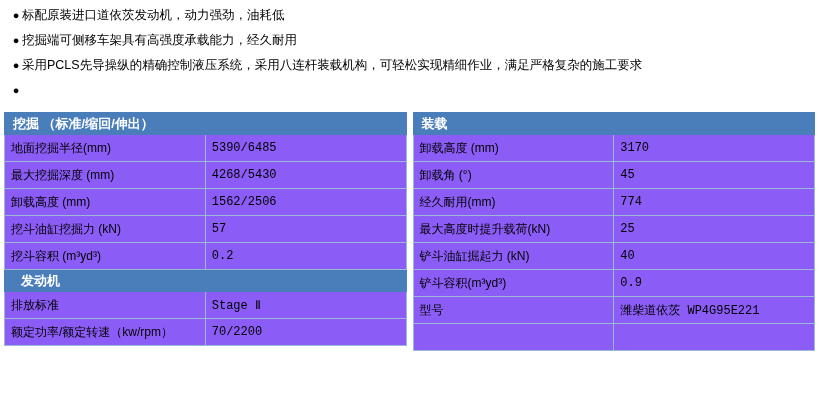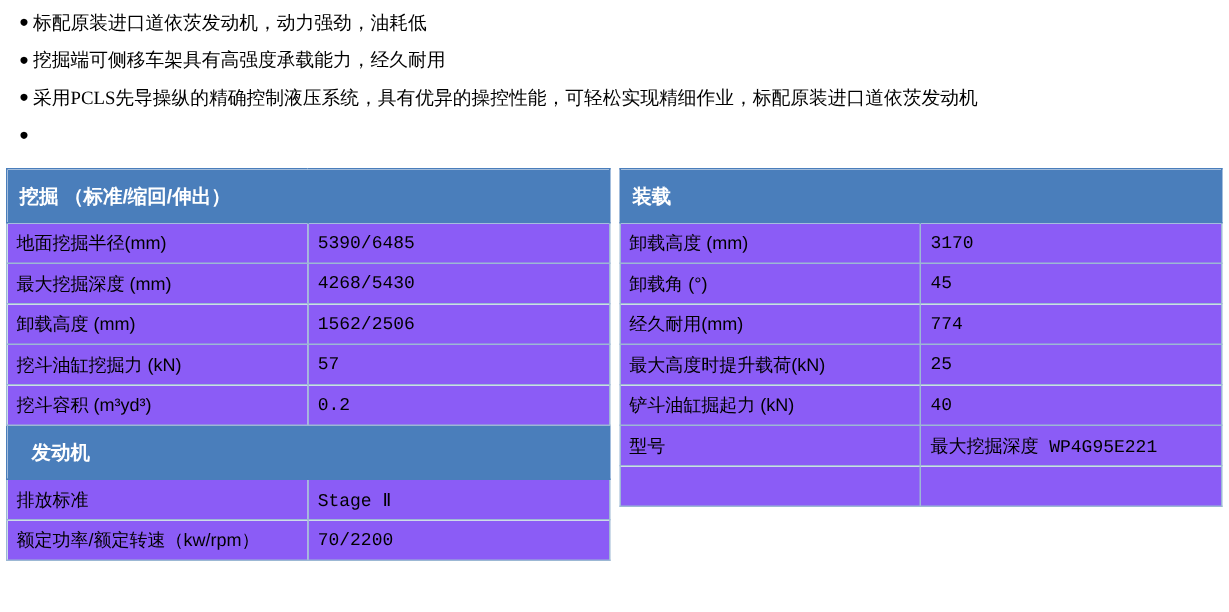--- a/index.html
+++ b/index.html
@@ -32,21 +32,20 @@
     min-width: 12px;
     text-align: center;
     font-size: 11px;
     line-height: 14px;
     color: #000;
   }
   .bullet-text {
     font-size: 12.5px;
     line-height: 14px;
     color: #000;
-    font-family: Liberation Serif, serif;
   }
 
   
   .tables-wrap {
     display: flex;
     gap: 6px;
     padding: 0 4px;
   }
   .col {
     width: 406px;
@@ -66,21 +65,21 @@
     white-space: nowrap;
     overflow: hidden;
   }
   table.spec td.label { width: 50%; }
   table.spec td.value { width: 50%; font-family: Liberation Mono, monospace; }
   tr.section-head td {
     background: #4a7ebb;
     color: #ffffff;
     font-weight: bold;
     font-size: 13px;
-    height: 36px;
+    height: 22px;
     border: 1px solid #4a7ebb;
     padding-left: 8px;
   }
   tr.section-head.sub td {
     background: #4a7ebb;
     padding-left: 16px;
   }
   td.blank { background: #ffffff; }
 </style>
 </head>
@@ -93,21 +92,21 @@
     <span class="bullet-text">标配原装进口道依茨发动机，动力强劲，油耗低</span>
   </div>
 
   <div class="bullet-row">
     <span class="bullet-dot">●</span>
     <span class="bullet-text">挖掘端可侧移车架具有高强度承载能力，经久耐用</span>
   </div>
 
   <div class="bullet-row">
     <span class="bullet-dot">●</span>
-    <span class="bullet-text">采用PCLS先导操纵的精确控制液压系统，具有优异的操控性能，可轻松实现精细作业，标配原装进口道依茨发动机</span>
+    <span class="bullet-text">采用PCLS先导操纵的精确控制液压系统，采用八连杆装载机构，可轻松实现精细作业，满足严格复杂的施工要求</span>
   </div>
 
   <div class="bullet-row">
     <span class="bullet-dot">●</span>
   </div>
 
 </div>
 
 <div class="tables-wrap">
 
@@ -172,22 +171,26 @@
       </tr>
       <tr>
         <td class="label">最大高度时提升载荷(kN)</td>
         <td class="value">25</td>
       </tr>
       <tr>
         <td class="label">铲斗油缸掘起力 (kN)</td>
         <td class="value">40</td>
       </tr>
       <tr>
+        <td class="label">铲斗容积(m³yd³)</td>
+        <td class="value">0.9</td>
+      </tr>
+      <tr>
         <td class="label">型号</td>
-        <td class="value">最大挖掘深度 WP4G95E221</td>
+        <td class="value">潍柴道依茨 WP4G95E221</td>
       </tr>
       <tr>
         <td class="label blank"></td>
         <td class="value blank"></td>
       </tr>
     </tbody>
       </table>
   </div>
 
 </div>

